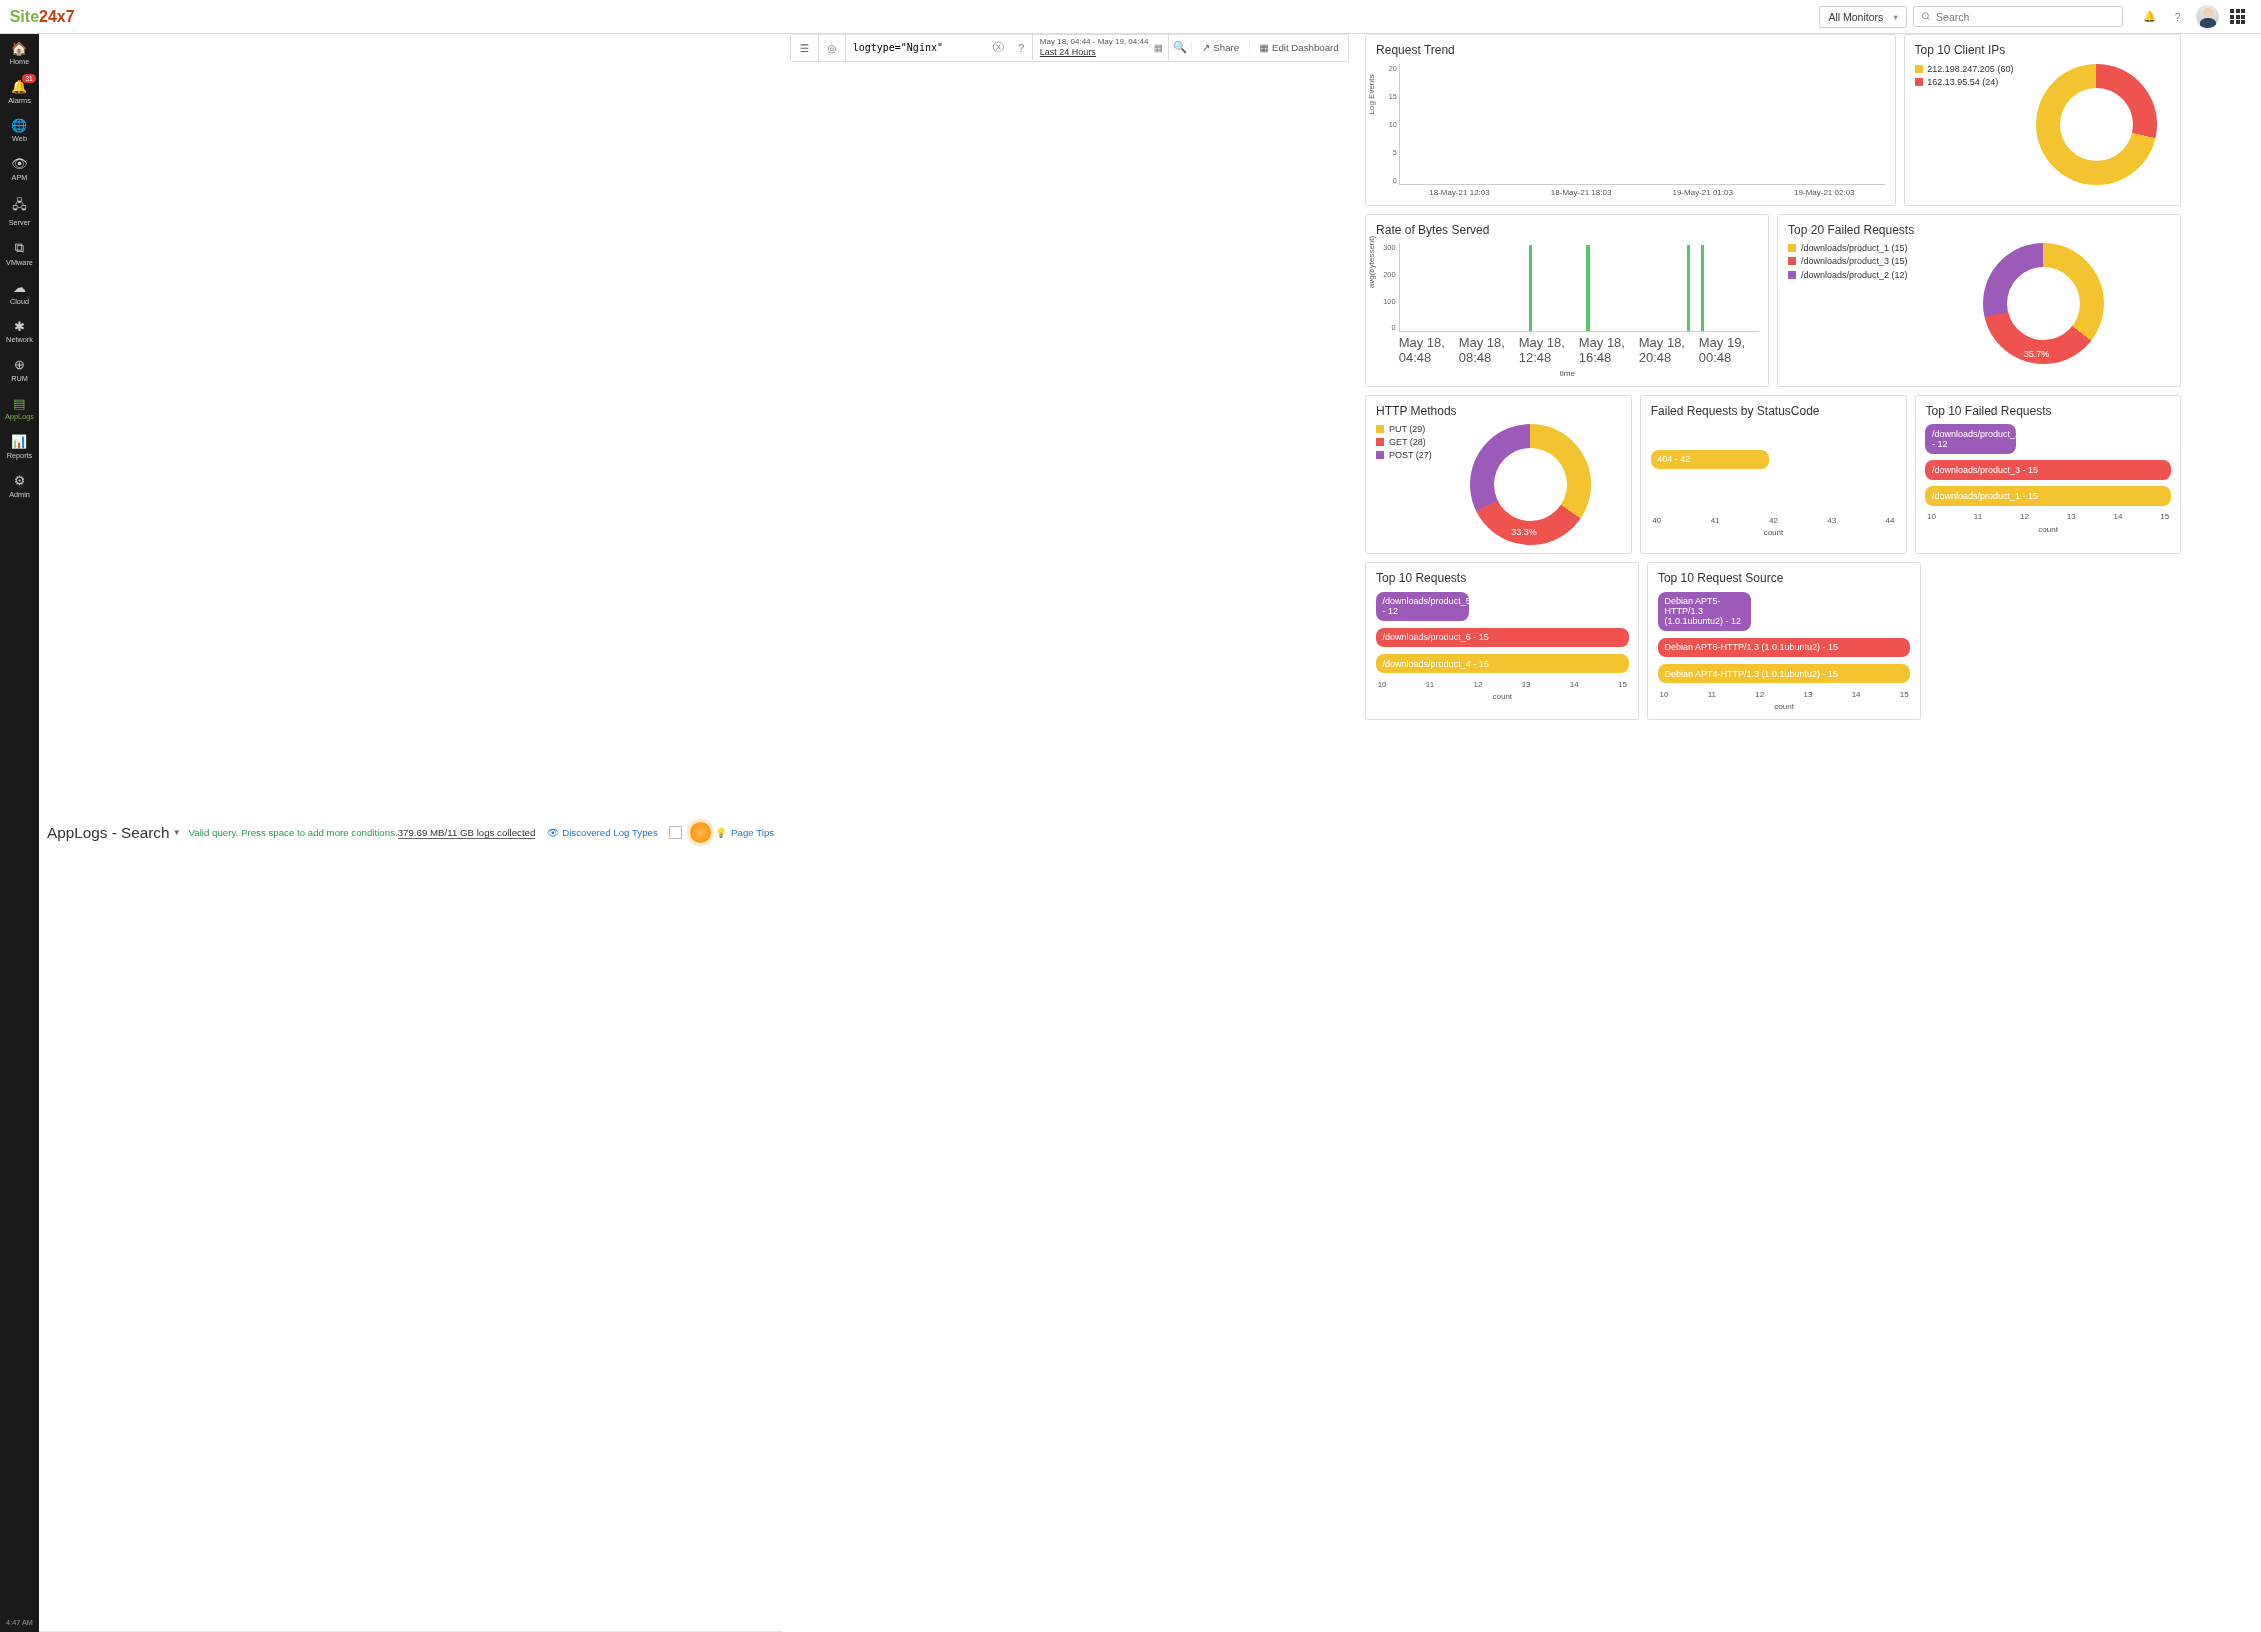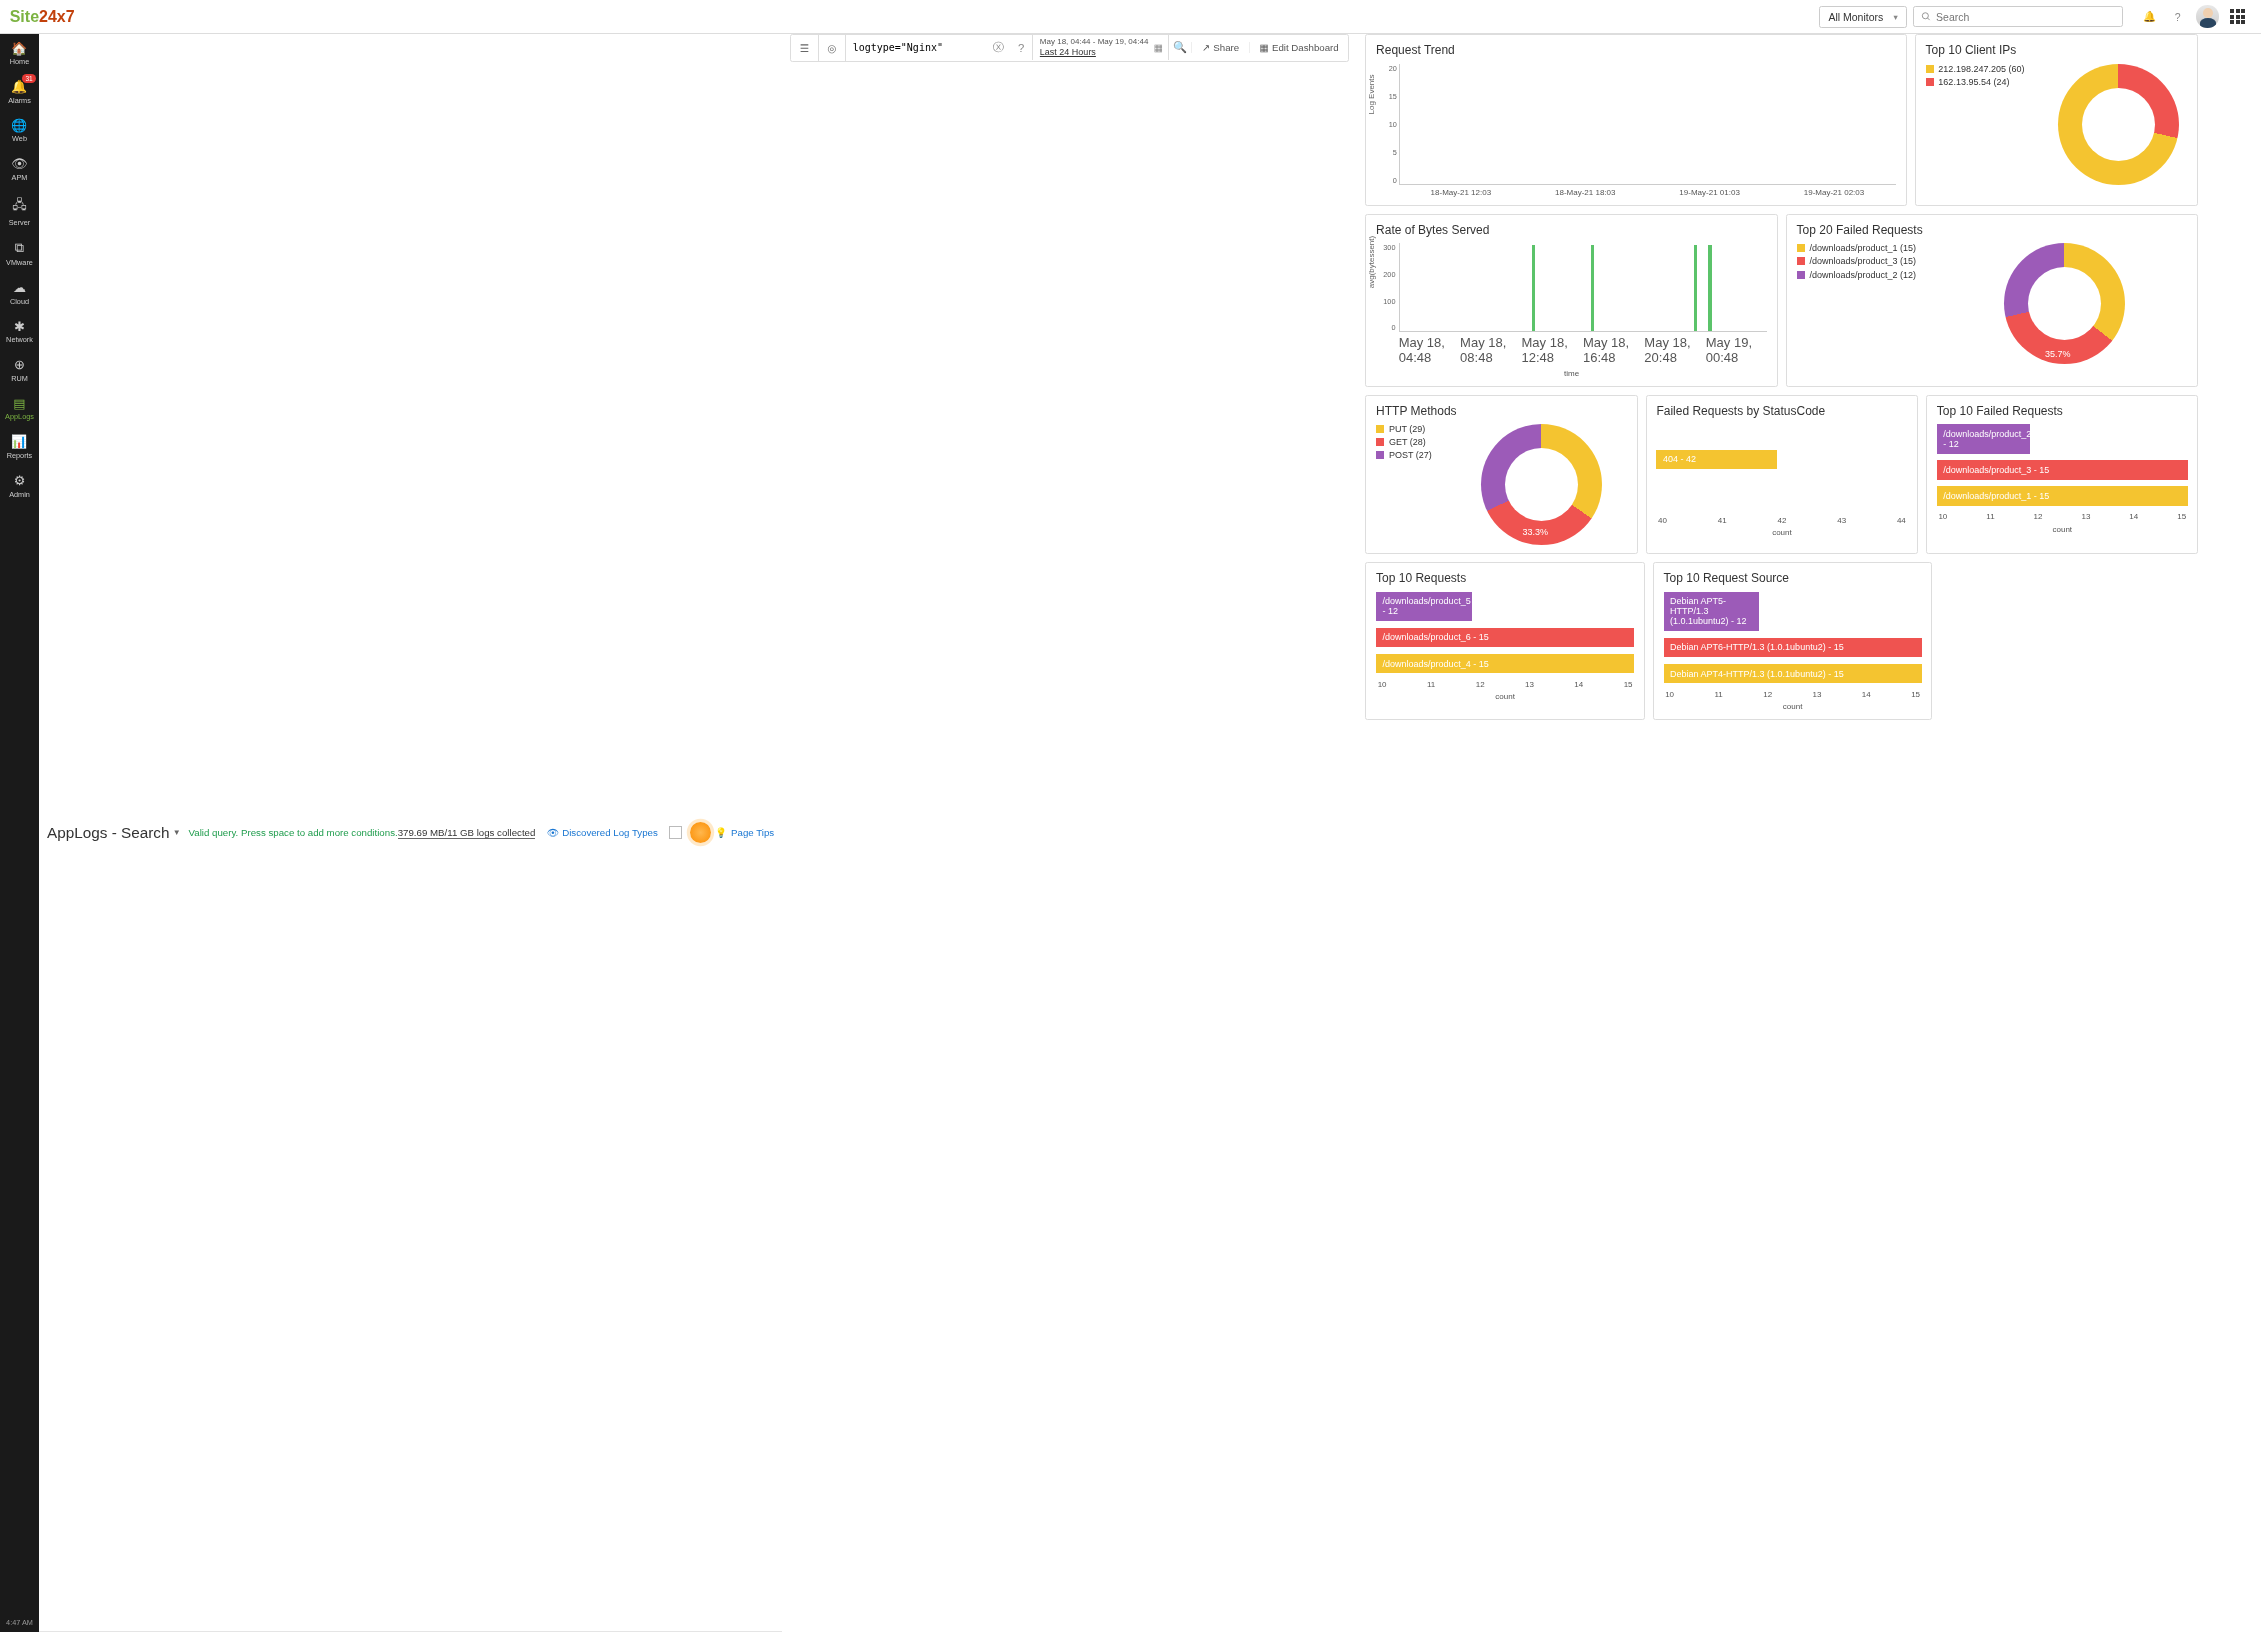--- a/index.html
+++ b/index.html
@@ -83,34 +83,34 @@
 .bars .bar span{width:27.5px;background:#5bc36a;}
 .yticks{position:absolute;left:4.8px;top:0;height:121px;display:flex;flex-direction:column;justify-content:space-between;font-size:7.3px;color:#666;align-items:flex-end;width:16px;}
 
 
 .spikes{display:flex;align-items:flex-end;height:89px;border-left:0.8px solid #ccc;border-bottom:0.8px solid #ccc;margin-left:22.6px;position:relative;}
 .spike-track{flex:1;position:relative;height:100%;}
 .spike{position:absolute;bottom:0;width:3.2px;background:#5bc36a;}
 .yticks2{position:absolute;left:0;top:0;height:89px;display:flex;flex-direction:column;justify-content:space-between;font-size:7.3px;color:#666;width:19.4px;align-items:flex-end;}
 
 
-.donut-wrap{display:flex;align-items:flex-start;gap:25px;}
+.donut-wrap{display:flex;align-items:flex-start;gap:8px;}
 .legend{font-size:9px;}
 .leg-item{display:flex;align-items:center;gap:4.8px;margin-bottom:3.2px;}
 .swatch{width:8px;height:8px;}
 .c-yellow{background:#f4c430;}
 .c-red{background:#ef5350;}
 .c-purple{background:#9c5bb8;}
 .donut{width:121px;height:121px;border-radius:50%;position:relative;}
 .donut::after{content:"";position:absolute;inset:24px;background:#fff;border-radius:50%;}
 .donut-label{position:absolute;color:#fff;font-size:9px;z-index:2;}
 
 
 .hbars{}
-.hbar{color:#fff;font-size:9px;padding:4.8px 6.5px;margin-bottom:6.5px;border-radius:0;}
+.hbar{color:#fff;font-size:9px;padding:4.8px 6.5px;margin-bottom:6.5px;border-radius:8px;}
 .hbar.yellow{background:#f4c430;}
 .hbar.red{background:#ef5350;}
 .hbar.purple{background:#9c5bb8;}
 .haxis{display:flex;justify-content:space-between;font-size:8px;color:#555;padding:0 1.6px;}
 .single-bar-area{margin-top:32px;}
 
 </style>
 </head>
 <body>
 

